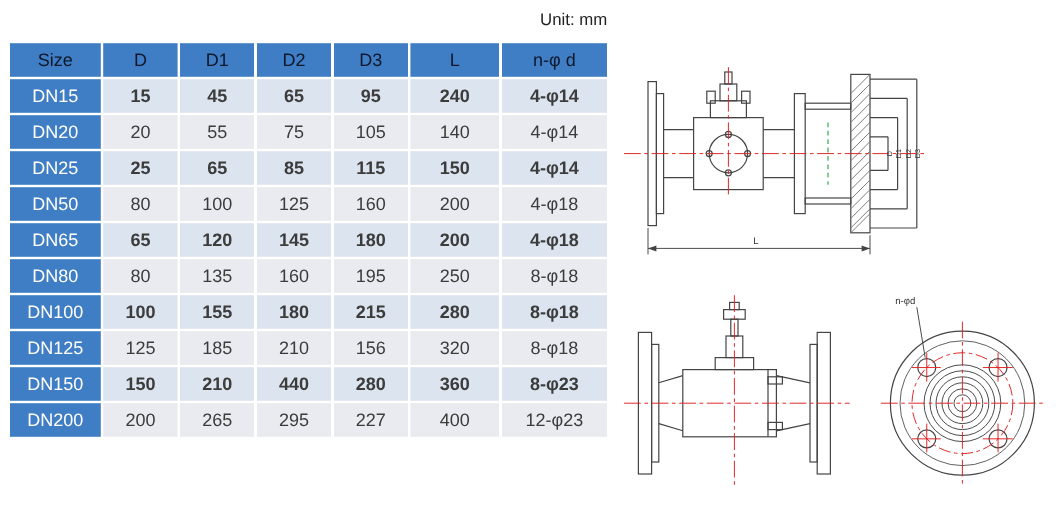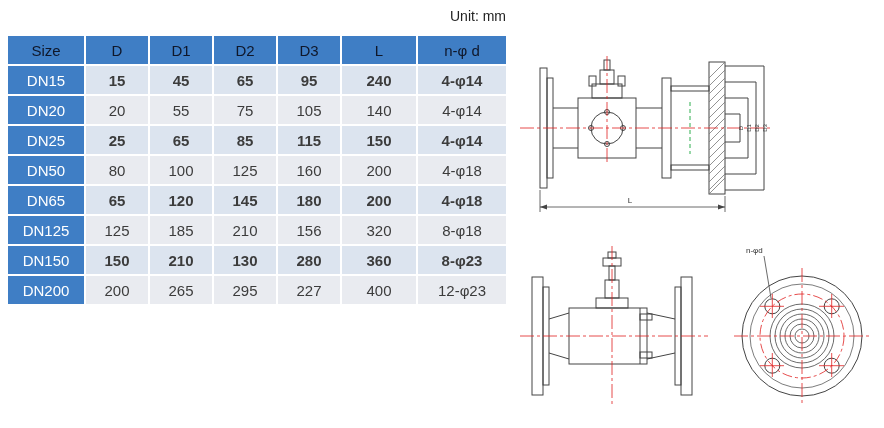--- a/index.html
+++ b/index.html
@@ -101,33 +101,51 @@
         <tr class="odd">
           <th>DN65</th>
           <td>65</td>
           <td>120</td>
           <td>145</td>
           <td>180</td>
           <td>200</td>
           <td>4-φ18</td>
         </tr>
         <tr class="even">
+          <th>DN80</th>
+          <td>80</td>
+          <td>135</td>
+          <td>160</td>
+          <td>195</td>
+          <td>250</td>
+          <td>8-φ18</td>
+        </tr>
+        <tr class="odd">
+          <th>DN100</th>
+          <td>100</td>
+          <td>155</td>
+          <td>180</td>
+          <td>215</td>
+          <td>280</td>
+          <td>8-φ18</td>
+        </tr>
+        <tr class="even">
           <th>DN125</th>
           <td>125</td>
           <td>185</td>
           <td>210</td>
           <td>156</td>
           <td>320</td>
           <td>8-φ18</td>
         </tr>
         <tr class="odd">
           <th>DN150</th>
           <td>150</td>
           <td>210</td>
-          <td>130</td>
+          <td>440</td>
           <td>280</td>
           <td>360</td>
           <td>8-φ23</td>
         </tr>
         <tr class="even">
           <th>DN200</th>
           <td>200</td>
           <td>265</td>
           <td>295</td>
           <td>227</td>

